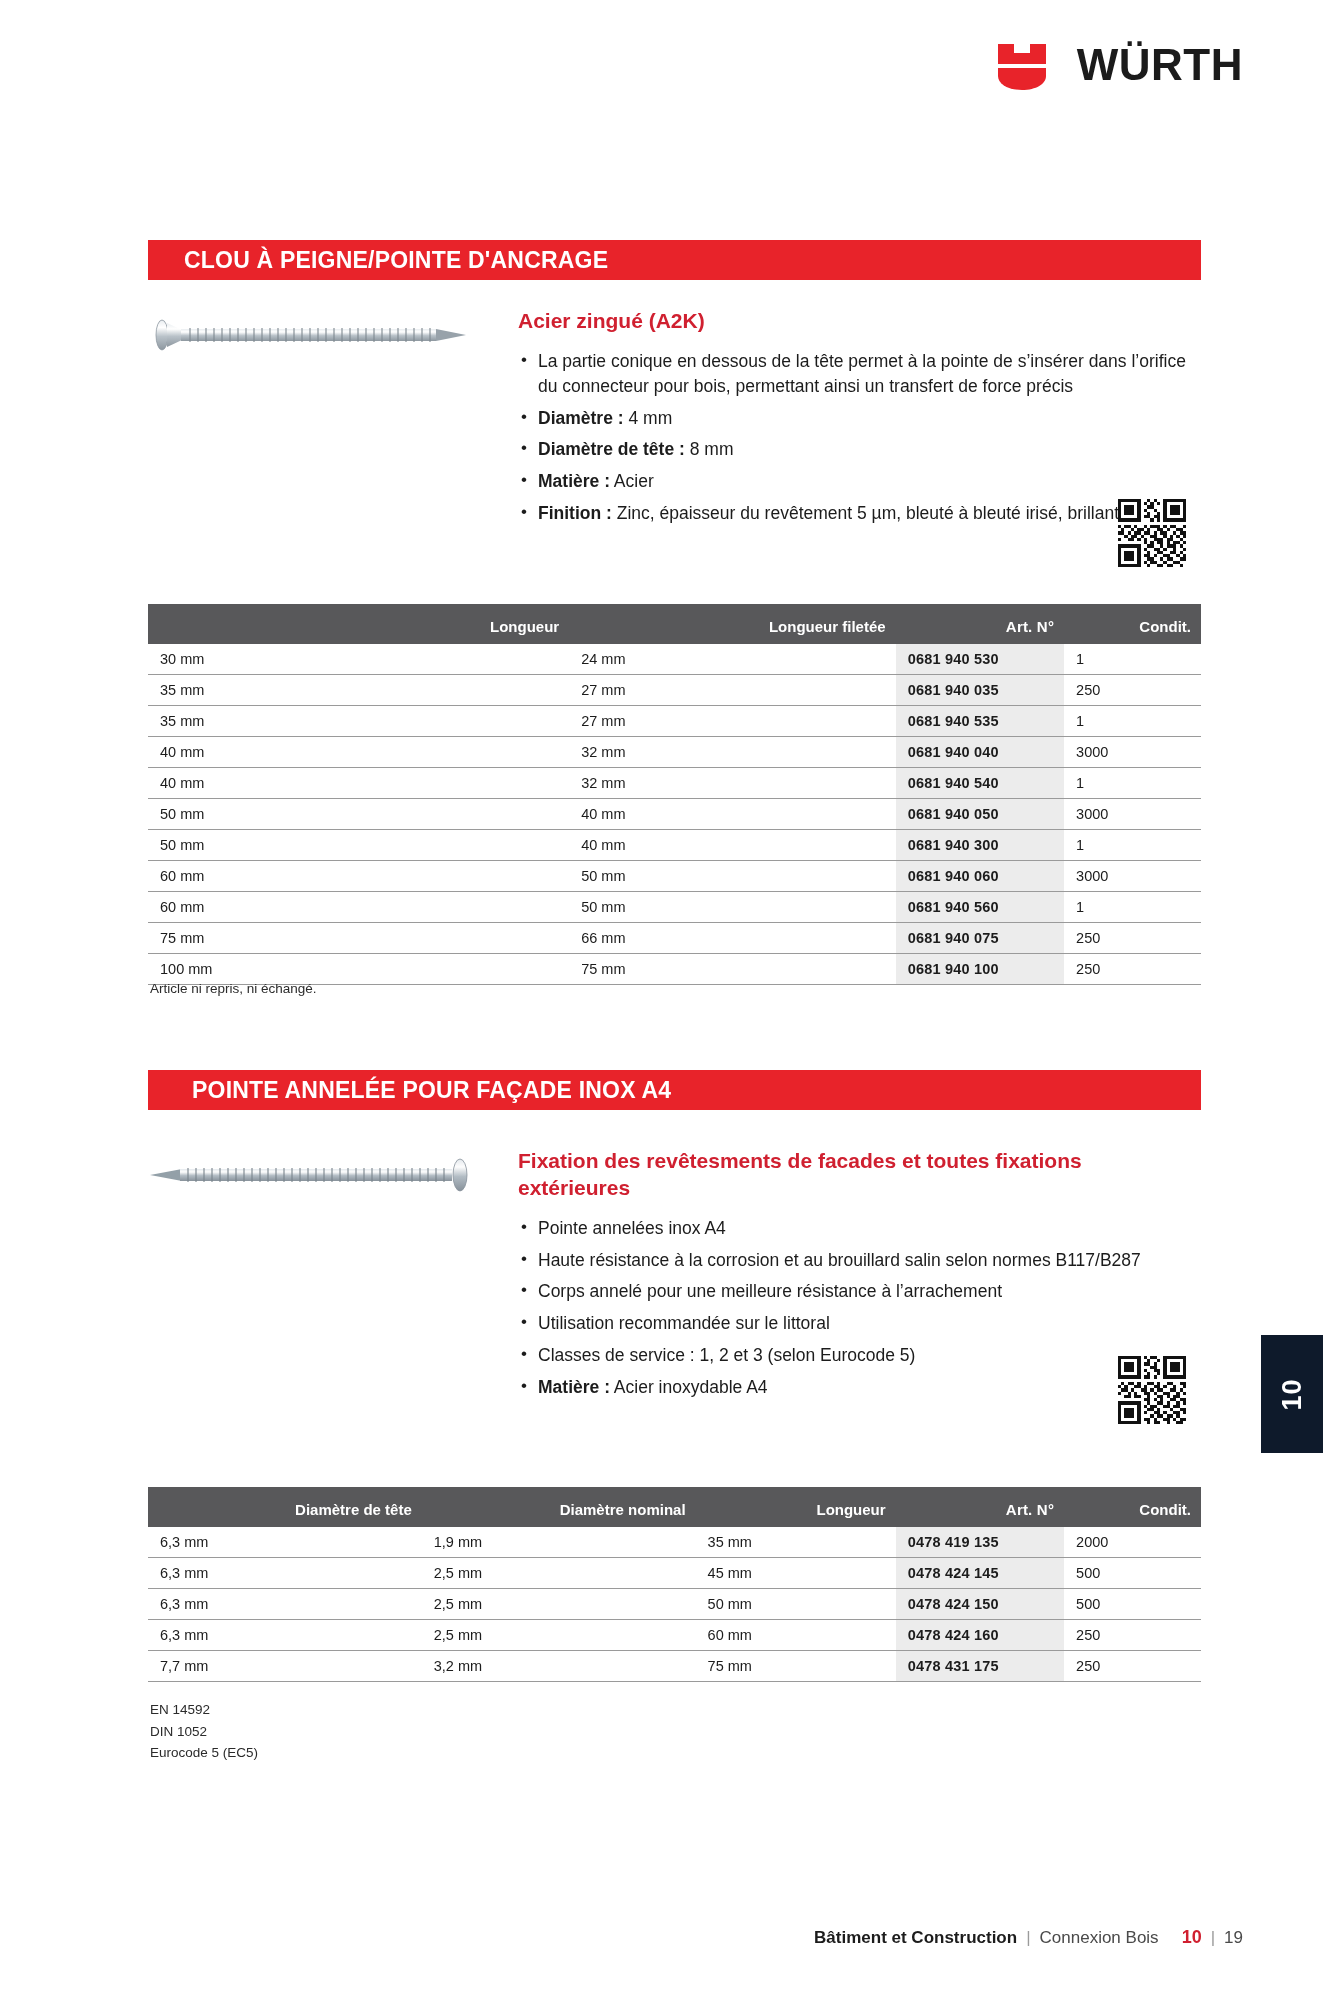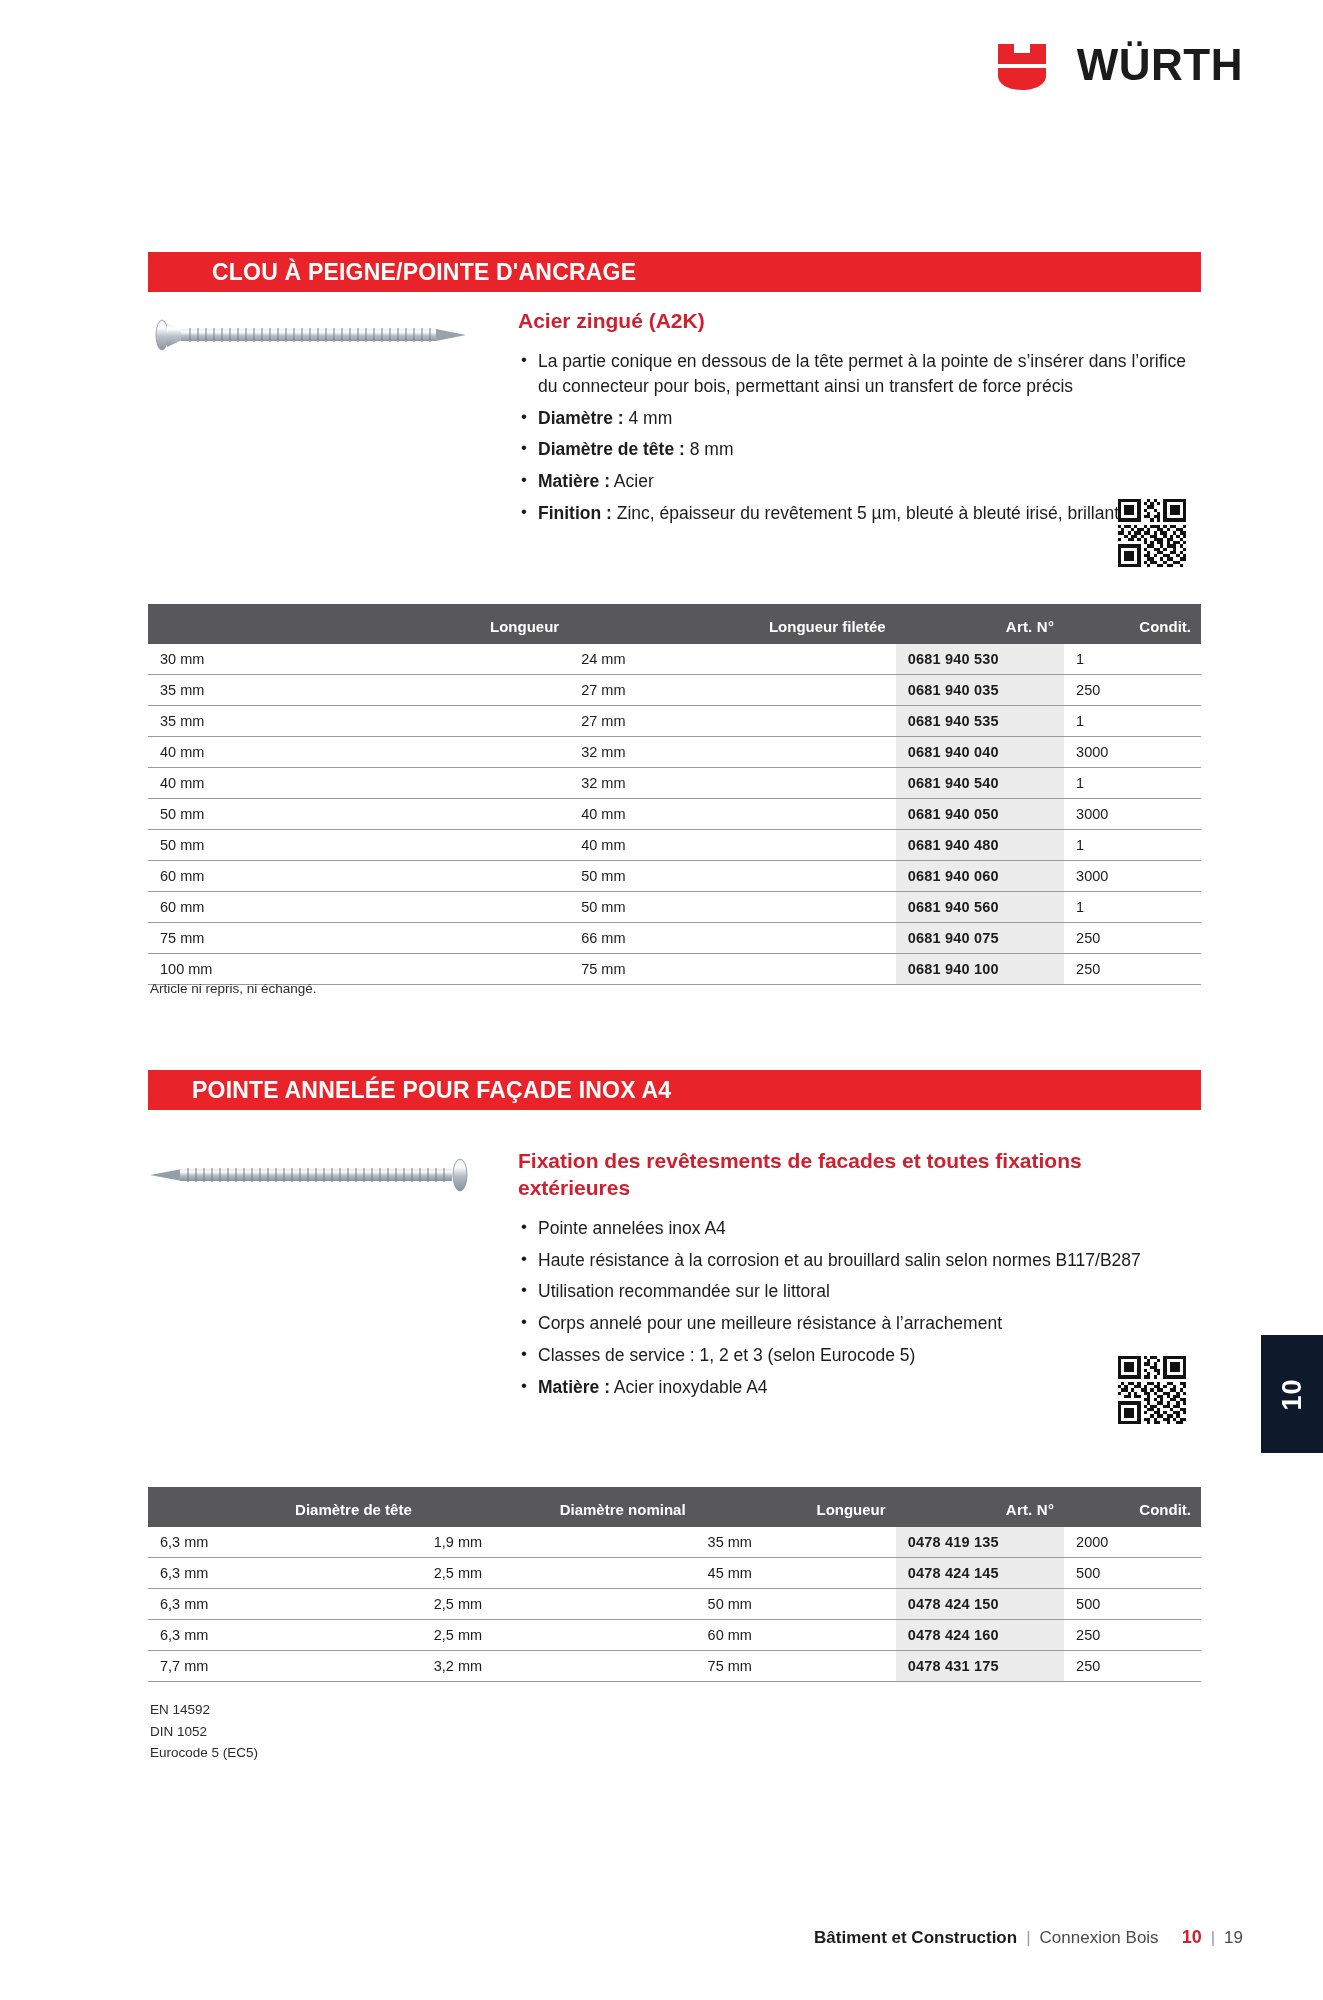--- a/index.html
+++ b/index.html
@@ -203,21 +203,21 @@
   <div class="header">
     <div class="logo-mark">
       <svg width="54" height="54" viewBox="0 0 54 54">
         <path d="M3 6 h16 v9 h16 V6 h16 v20 H3 Z" fill="#E8232A"></path>
         <path d="M3 30 h48 v8 c0 8 -10 14 -24 14 S3 46 3 38 Z" fill="#E8232A"></path>
       </svg>
     </div>
     <div class="logo-text">WÜRTH</div>
   </div>
 
-  <div class="banner" style="top:252px;padding-left:28px;">
+  <div class="banner" style="top:240px;">
     <div class="banner-title">CLOU À PEIGNE/POINTE D'ANCRAGE</div>
   </div>
 
   <div class="prod-img" style="top:305px;">
     <svg width="340" height="60" viewBox="0 0 340 60">
       <defs>
         <linearGradient id="steel1" x1="0" y1="0" x2="0" y2="1">
           <stop offset="0%" stop-color="#e9edf0"></stop>
           <stop offset="25%" stop-color="#ffffff"></stop>
           <stop offset="55%" stop-color="#b9c2c9"></stop>
@@ -352,21 +352,21 @@
         </tr>
       <tr>
           <td>50 mm</td>
           <td>40 mm</td>
           <td class="artno">0681 940 050</td>
           <td class="condit">3000</td>
         </tr>
       <tr>
           <td>50 mm</td>
           <td>40 mm</td>
-          <td class="artno">0681 940 480</td>
+          <td class="artno">0681 940 300</td>
           <td class="condit">1</td>
         </tr>
       <tr>
           <td>60 mm</td>
           <td>50 mm</td>
           <td class="artno">0681 940 060</td>
           <td class="condit">3000</td>
         </tr>
       <tr>
           <td>60 mm</td>
@@ -444,22 +444,22 @@
       </g>
       <ellipse cx="312" cy="30" rx="7" ry="16" fill="url(#steel2)" stroke="#87919a" stroke-width="0.8"></ellipse>
     </svg>
   </div>
 
   <div class="desc-col" style="top:1148px;">
     <div class="desc-heading">Fixation des revêtesments de facades et toutes fixations extérieures</div>
     <ul class="bullets">
       <li><span>Pointe annelées inox A4</span></li>
       <li><span>Haute résistance à la corrosion et au brouillard salin selon normes B117/B287</span></li>
+      <li><span>Corps annelé pour une meilleure résistance à l’arrachement</span></li>
       <li><span>Utilisation recommandée sur le littoral</span></li>
-      <li><span>Corps annelé pour une meilleure résistance à l’arrachement</span></li>
       <li><span>Classes de service : 1, 2 et 3 (selon Eurocode 5)</span></li>
       <li><b>Matière :</b><span> Acier inoxydable A4</span></li>
     </ul>
   </div>
 
   <div class="qr" style="left:1118px; top:1356px;">
     <svg width="68" height="68" viewBox="0 0 21 21" shape-rendering="crispEdges">
       <rect width="21" height="21" fill="#fff"></rect>
       <g fill="#111">
         <path d="M0 0h7v7H0z"></path>

